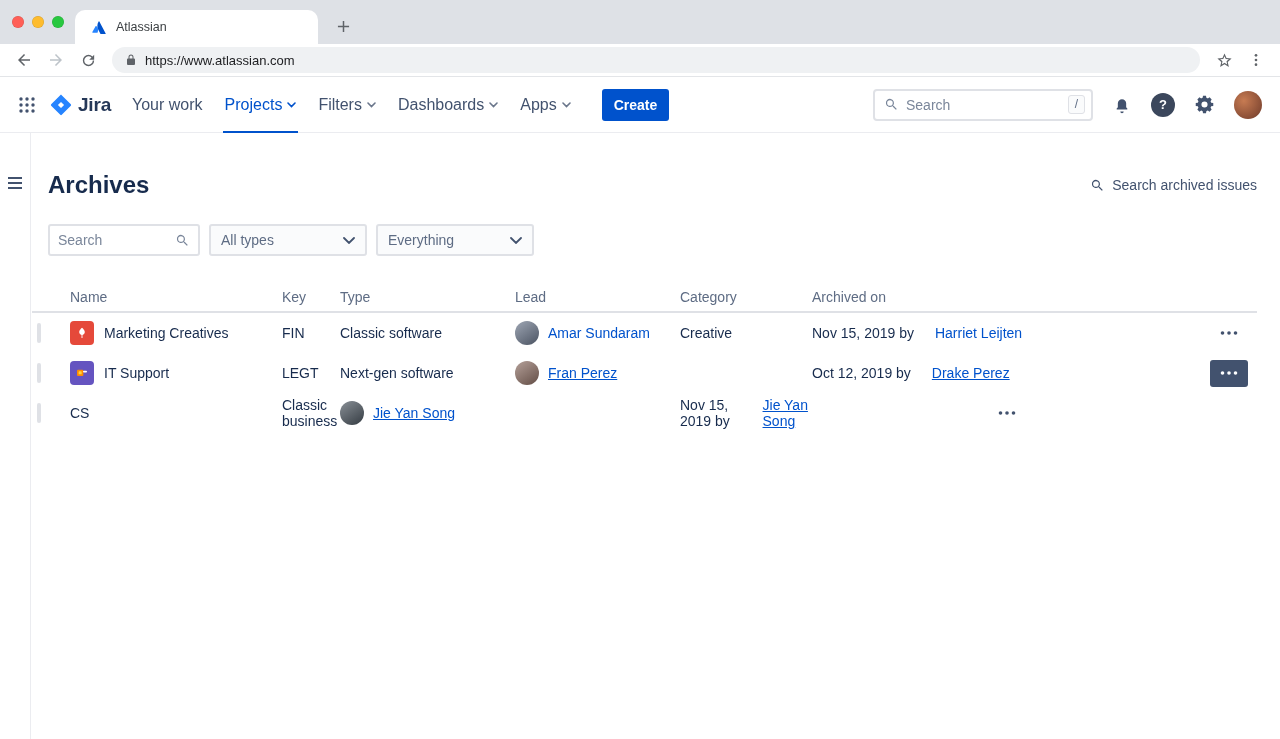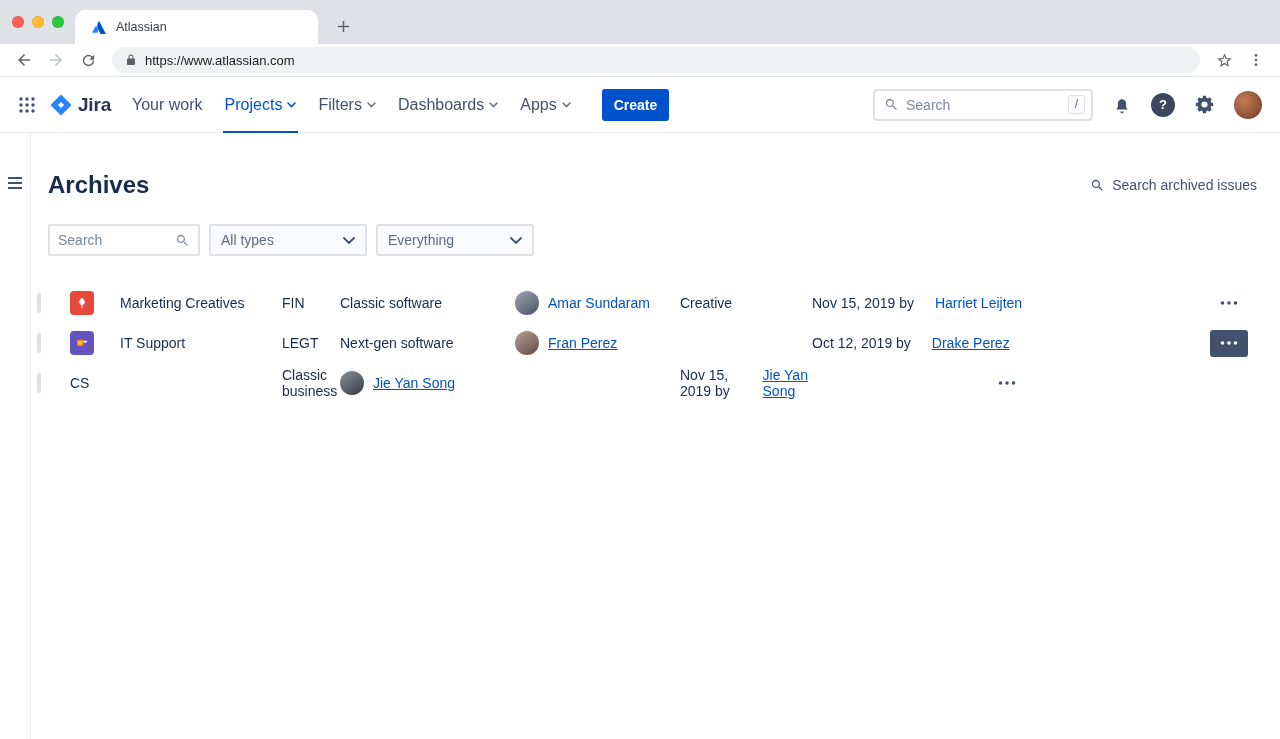--- a/index.html
+++ b/index.html
@@ -75,21 +75,21 @@
     font-family:"Liberation Sans",sans-serif; }
 
   .table { margin:27px 23px 0 1px; }
   .thead, .trow { display:grid; grid-template-columns:38px 212px 58px 175px 165px 132px 1fr 56px;
     align-items:center; }
   .thead { height:30px; border-bottom:2px solid #DFE1E6; color:#5E6C84; font-size:14px; }
   .trow { height:40px; font-size:14px; color:#172B4D; }
   .trow:first-of-type { margin-top:7px; }
   .cb { width:14px; height:14px; border:2px solid #DFE1E6; border-radius:3px; background:#FAFBFC;
     margin-left:5px; cursor:pointer; }
-  .name-cell { display:flex; align-items:center; gap:26px;text-align:right; }
+  .name-cell { display:flex; align-items:center; gap:10px;text-align:right; }
   .proj-icon { width:24px; height:24px; border-radius:4px; display:flex; align-items:center;
     justify-content:center; flex:0 0 auto; }
   .lead-cell { display:flex; align-items:center; gap:9px; }
   .avatar { width:24px; height:24px; border-radius:50%; flex:0 0 auto;
     background-image:linear-gradient(145deg, rgba(255,255,255,.35), rgba(0,0,0,.3)); }
   .table a { color:#0052CC; text-decoration:none; cursor:pointer; }
   .trow.u a { text-decoration:underline; }
   .archived-cell { display:flex; gap:21px; }
   .actions { display:flex; justify-content:center; }
   .more-btn { width:38px; height:27px; border:none; background:transparent; border-radius:3px;
@@ -269,20 +269,30 @@
       </button>
       <button class="dropdown">
         <span>Everything</span>
         <svg width="12" height="7" viewBox="0 0 12 7">
             <path d="M1 1l5 5 5-5" stroke="#42526E" stroke-width="1.8" fill="none" stroke-linecap="round"></path>
           </svg>
       </button>
     </div>
 
     <div class="table">
+      <div class="thead">
+        <div></div>
+        <div>Name</div>
+        <div>Key</div>
+        <div>Type</div>
+        <div>Lead</div>
+        <div>Category</div>
+        <div>Archived on</div>
+        <div></div>
+      </div>
 
       <div class="trow">
         <div><span class="cb"></span></div>
         <div class="name-cell">
           <span class="proj-icon" style="background-color: rgb(229, 73, 58);">
             <svg width="16" height="16" viewBox="0 0 24 24">
                 <path fill="#fff" d="M12 4c1.8 1.6 4.2 3.7 4.2 6.6 0 2.4-1.9 4.4-4.2 4.4s-4.2-2-4.2-4.4C7.8 7.7 10.2 5.6 12 4z"></path>
                 <rect x="11.3" y="14" width="1.4" height="5.5" fill="#fff"></rect>
               </svg>
           </span>

